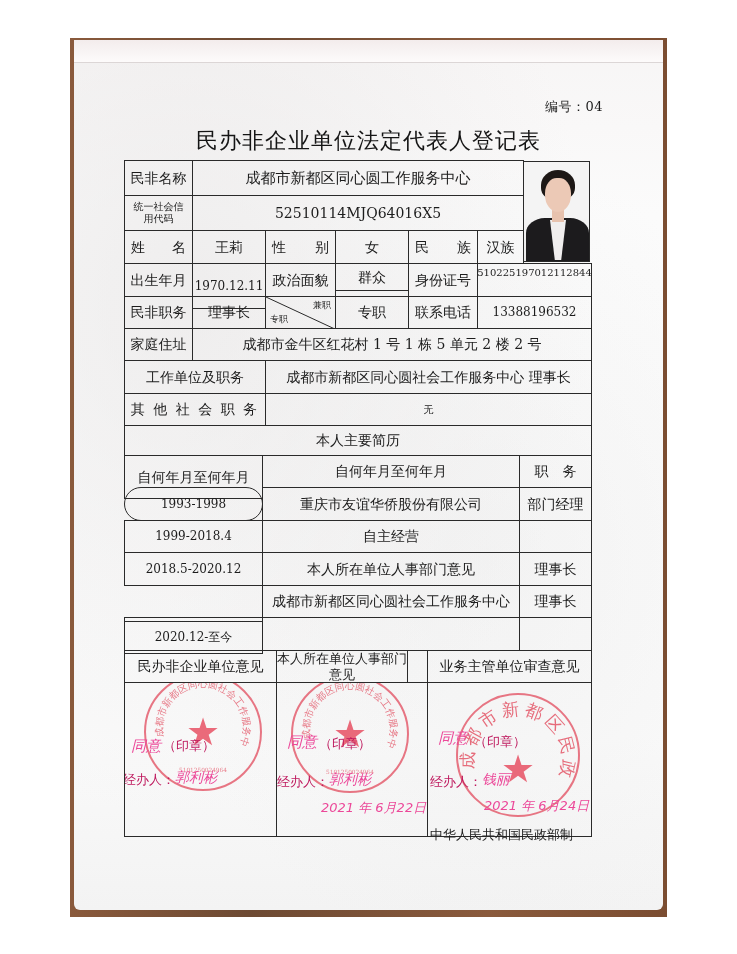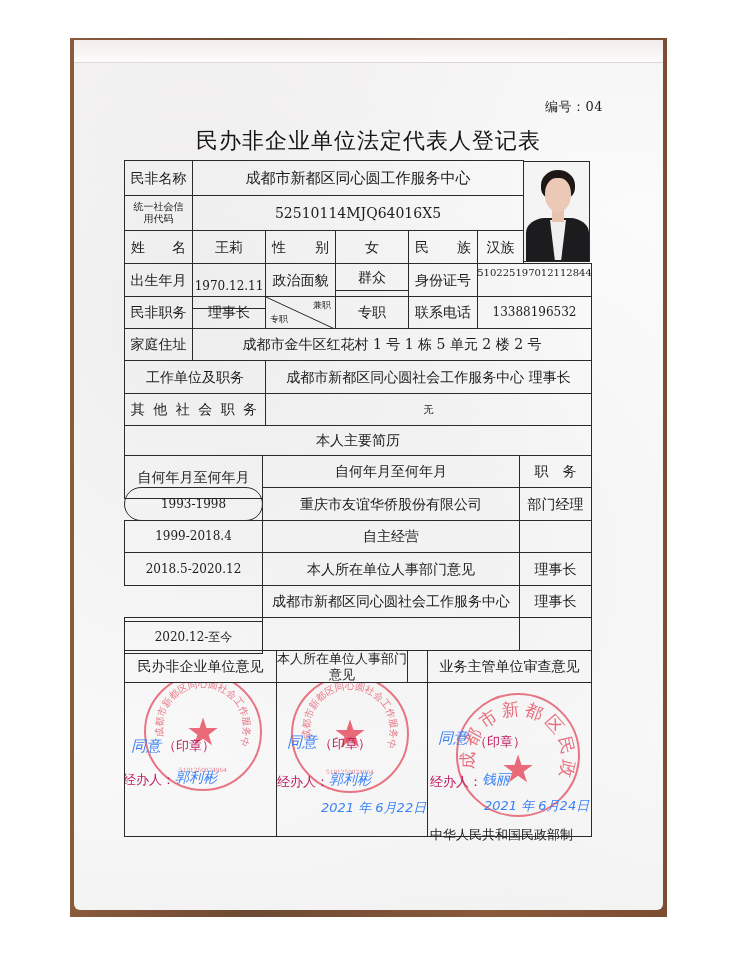--- a/index.html
+++ b/index.html
@@ -91,21 +91,21 @@
     position:absolute; left:50%; top:50%; transform:translate(-50%,-50%);
     color:rgba(230,70,90,0.8); font-size:38px; line-height:1;
   }
   .seal .ring {
     position:absolute; left:0; top:0; width:100%; height:100%;
   }
   .sign-text {
     position:absolute; font-size:13px; color:#be185d;
   }
   .hand {
-    font-family:"DejaVu Sans", sans-serif; font-style:italic; color:#3b82f6;
+    font-family:"DejaVu Sans", sans-serif; font-style:italic; color:#ec4899;
   }
 </style>
 </head>
 <body>
 
 <div class="desk"></div>
 <div class="paper"></div>
 <div class="fold"></div>
 
 <div class="doc-number">编号：04</div>

